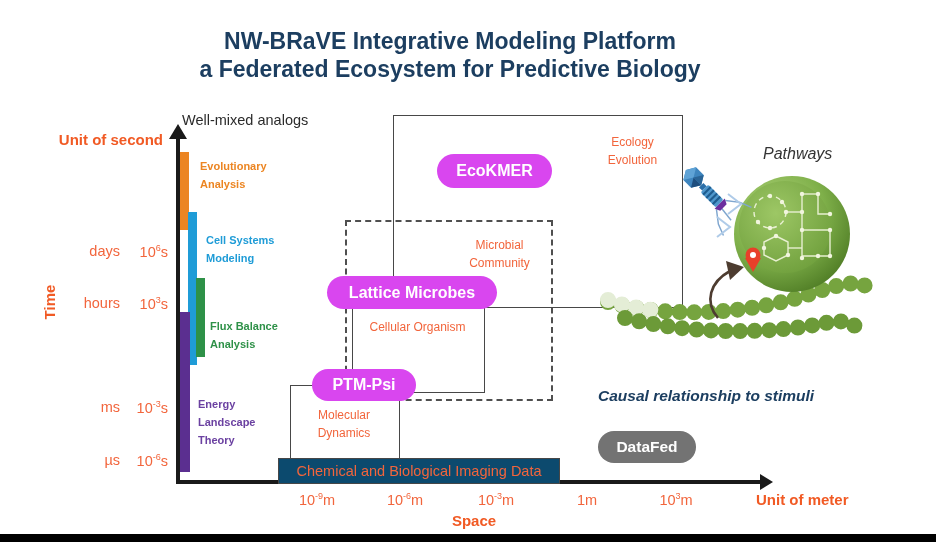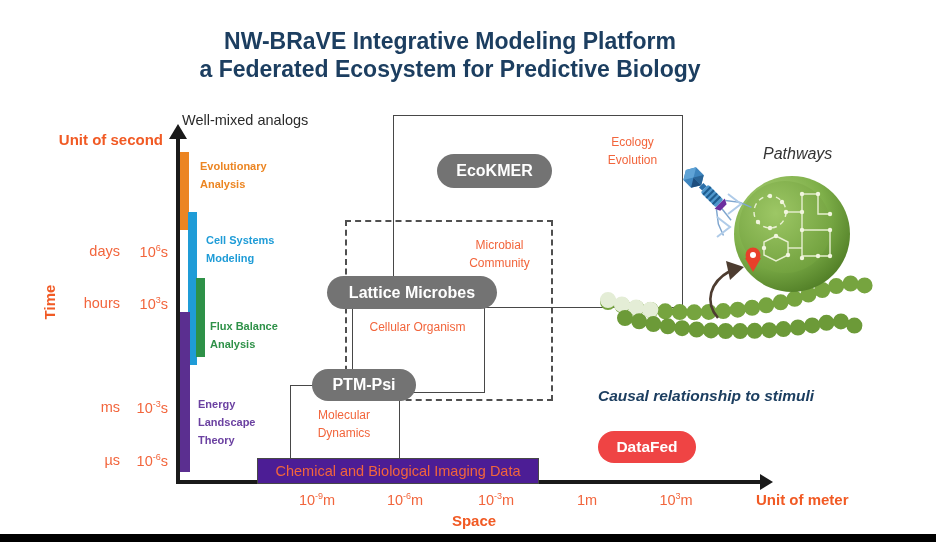--- a/index.html
+++ b/index.html
@@ -38,35 +38,35 @@
   #lbl-evo{left:200px;top:157px;width:105px;color:#EC8522;}
   #lbl-cell{left:206px;top:231px;width:105px;color:#1F9CD7;}
   #lbl-flux{left:210px;top:317px;width:100px;color:#2E9148;}
   #lbl-energy{left:198px;top:395px;width:90px;color:#6B41A1;}
   
   .box-solid{border:1.5px solid #474747;}
   #box-ecology{left:393px;top:115px;width:288px;height:191px;}
   #box-dashed{left:345px;top:220px;width:204px;height:177px;border:2px dashed #4f4f4f;}
   #box-cellular{left:352px;top:300px;width:131px;height:91px;}
   #box-molecular{left:290px;top:385px;width:108px;height:72px;}
-  #box-imaging{left:257px;top:458px;width:280px;height:24px;display:flex;align-items:center;
-               justify-content:center;background:#4c1d95;}
+  #box-imaging{left:278px;top:458px;width:280px;height:24px;display:flex;align-items:center;
+               justify-content:center;background:#0c4a6e;}
   .s-label{font-size:12px;line-height:18px;text-align:center;}
   #lbl-ecology{left:590px;top:133px;width:85px;}
   #lbl-microbial{left:447px;top:236px;width:105px;}
   #lbl-cellular{left:360px;top:318px;width:115px;}
   #lbl-molecular{left:294px;top:406px;width:100px;}
   #lbl-imaging{font-size:14.5px;}
   
   .pill{border-radius:17px;color:#fff;font-weight:bold;display:flex;align-items:center;
-        justify-content:center;background:#737373;font-size:16px;}
+        justify-content:center;background:#d946ef;font-size:16px;}
   #pill-ecokmer{left:437px;top:154px;width:115px;height:34px;}
   #pill-lattice{left:327px;top:276px;width:170px;height:33px;}
   #pill-ptmpsi{left:312px;top:369px;width:104px;height:32px;}
-  #pill-datafed{left:598px;top:431px;width:98px;height:32px;background:#ef4444;font-size:15.5px;}
+  #pill-datafed{left:598px;top:431px;width:98px;height:32px;background:#737373;font-size:15.5px;}
   
   .x-tick{top:491px;width:64px;margin-left:-32px;text-align:center;font-size:14.5px;}
   #unit-meter{left:756px;top:491px;font-size:15px;}
   #space-label{left:434px;top:512px;width:80px;text-align:center;font-size:15px;}
   
   #pathways-label{left:763px;top:145px;font-style:italic;font-size:16px;color:#333;}
   #causal-label{left:598px;top:387px;font-style:italic;font-weight:bold;font-size:15.5px;color:#1C3E60;}
   #right-art{left:580px;top:118px;}
   #bottom-bar{left:0;bottom:0;width:936px;height:8px;background:#000;}
 </style>

